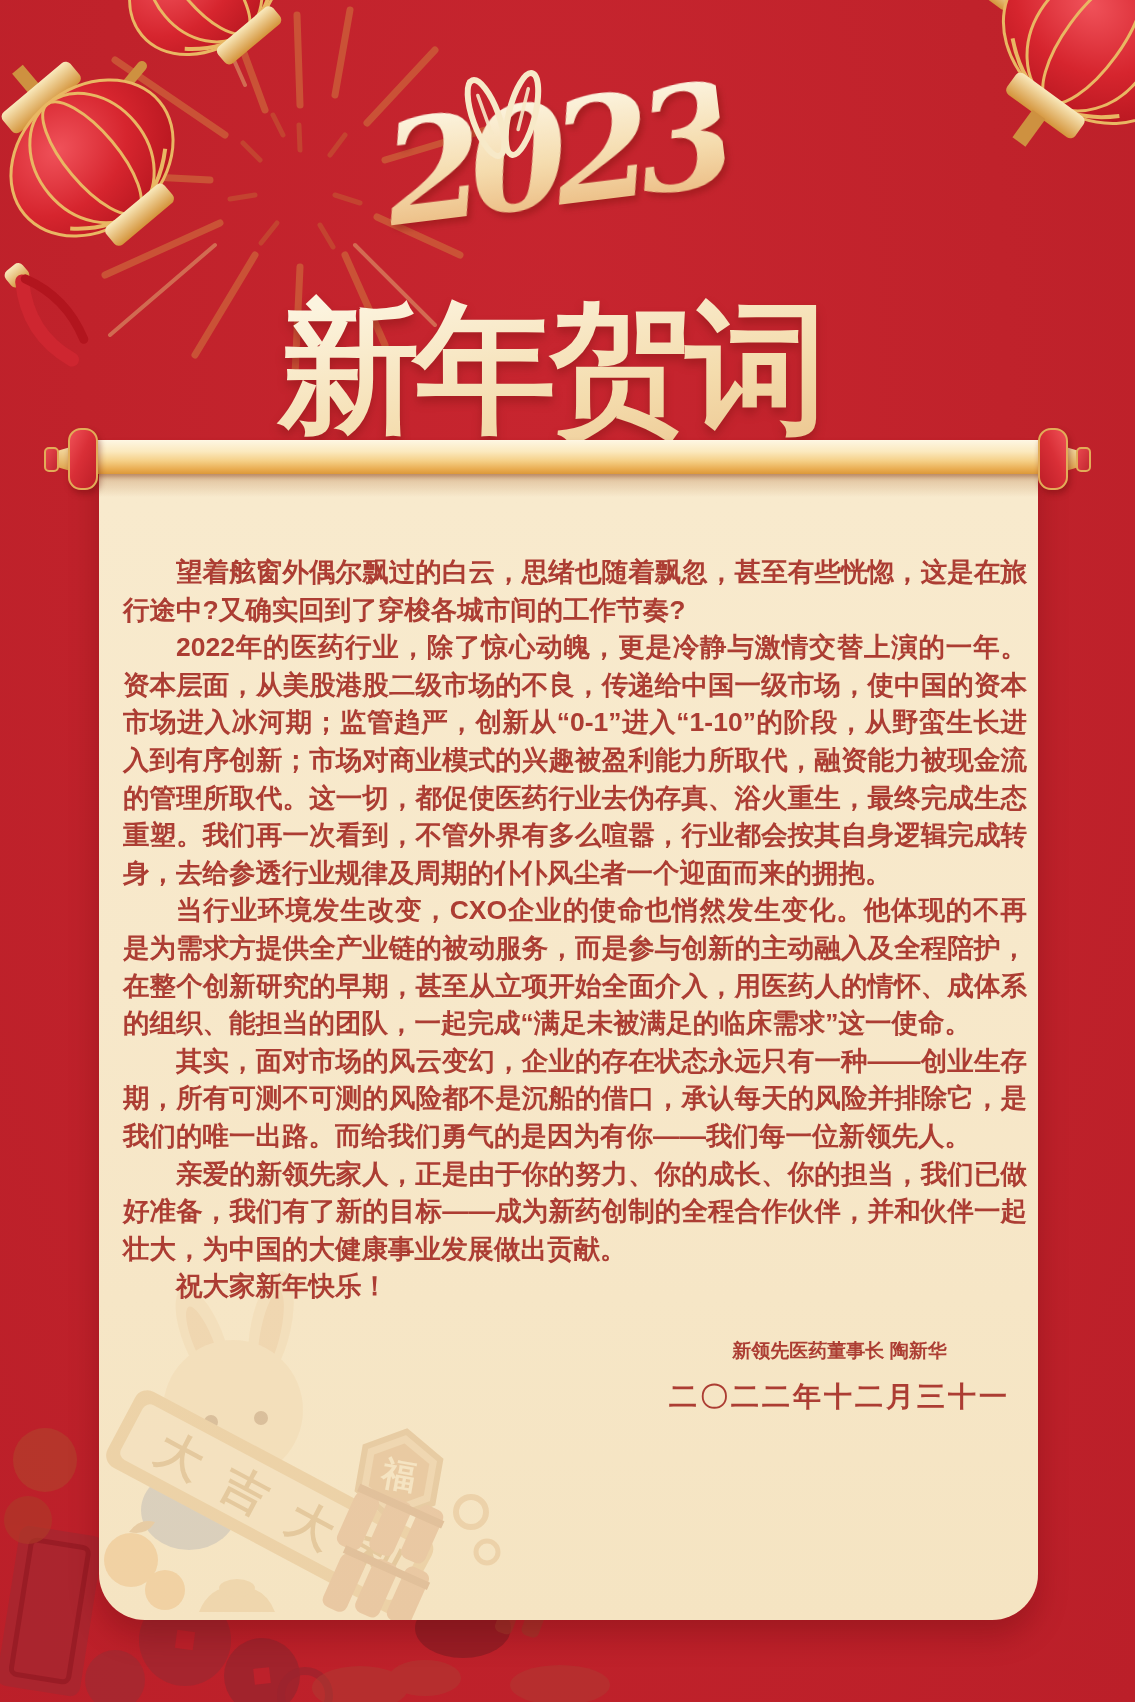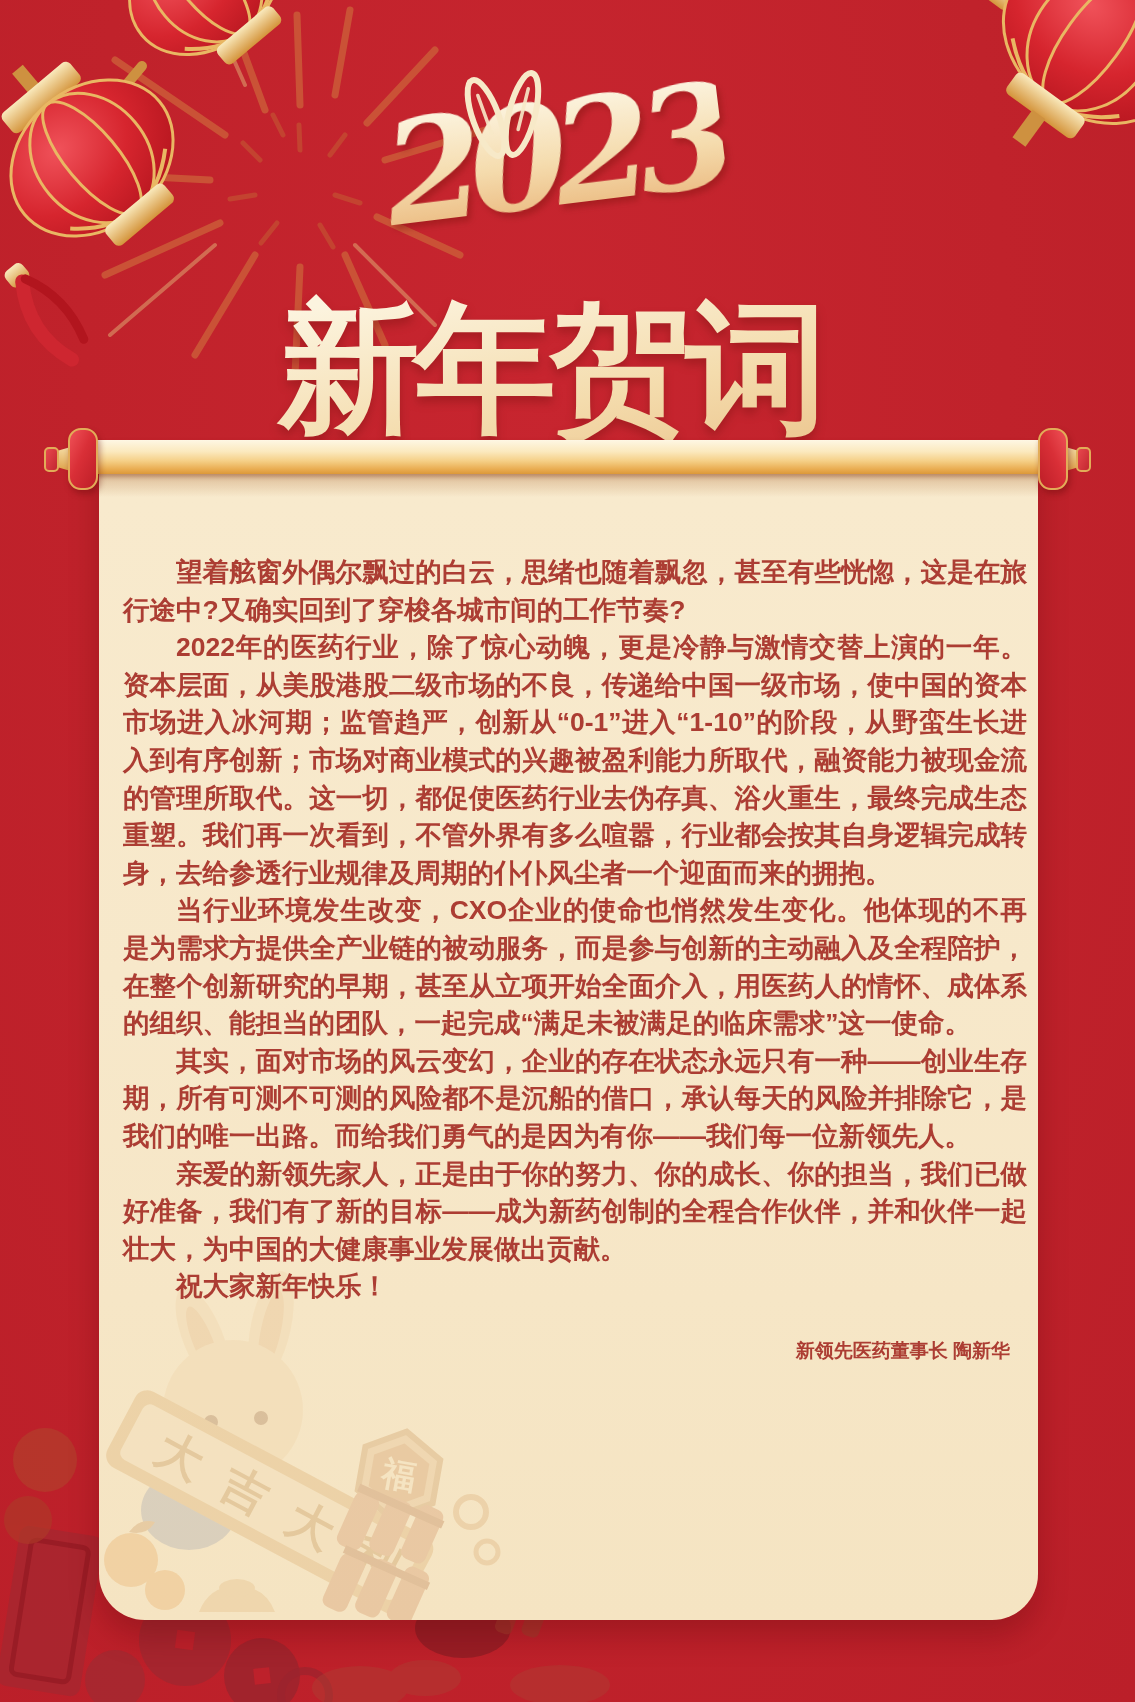--- a/index.html
+++ b/index.html
@@ -305,20 +305,21 @@
       <p>望着舷窗外偶尔飘过的白云，思绪也随着飘忽，甚至有些恍惚，这是在旅行途中?又确实回到了穿梭各城市间的工作节奏?</p>
       <p>2022年的医药行业，除了惊心动魄，更是冷静与激情交替上演的一年。资本层面，从美股港股二级市场的不良，传递给中国一级市场，使中国的资本市场进入冰河期；监管趋严，创新从“0-1”进入“1-10”的阶段，从野蛮生长进入到有序创新；市场对商业模式的兴趣被盈利能力所取代，融资能力被现金流的管理所取代。这一切，都促使医药行业去伪存真、浴火重生，最终完成生态重塑。我们再一次看到，不管外界有多么喧嚣，行业都会按其自身逻辑完成转身，去给参透行业规律及周期的仆仆风尘者一个迎面而来的拥抱。</p>
       <p>当行业环境发生改变，CXO企业的使命也悄然发生变化。他体现的不再是为需求方提供全产业链的被动服务，而是参与创新的主动融入及全程陪护，在整个创新研究的早期，甚至从立项开始全面介入，用医药人的情怀、成体系的组织、能担当的团队，一起完成“满足未被满足的临床需求”这一使命。</p>
       <p>其实，面对市场的风云变幻，企业的存在状态永远只有一种——创业生存期，所有可测不可测的风险都不是沉船的借口，承认每天的风险并排除它，是我们的唯一出路。而给我们勇气的是因为有你——我们每一位新领先人。</p>
       <p>亲爱的新领先家人，正是由于你的努力、你的成长、你的担当，我们已做好准备，我们有了新的目标——成为新药创制的全程合作伙伴，并和伙伴一起壮大，为中国的大健康事业发展做出贡献。</p>
       <p>祝大家新年快乐！</p>
     </div>
 
     <div class="signoff">
       <div class="sig-name">新领先医药董事长 陶新华</div>
+      <div class="sig-date">二〇二二年十二月三十一</div>
     </div>
   </div>
 
   <div class="abs rod"></div>
   <div class="abs rod-taper left"></div>
   <div class="abs rod-taper right"></div>
   <div class="abs rod-cap left"></div>
   <div class="abs rod-cap right"></div>
   <div class="abs rod-knob left"></div>
   <div class="abs rod-knob right"></div>

